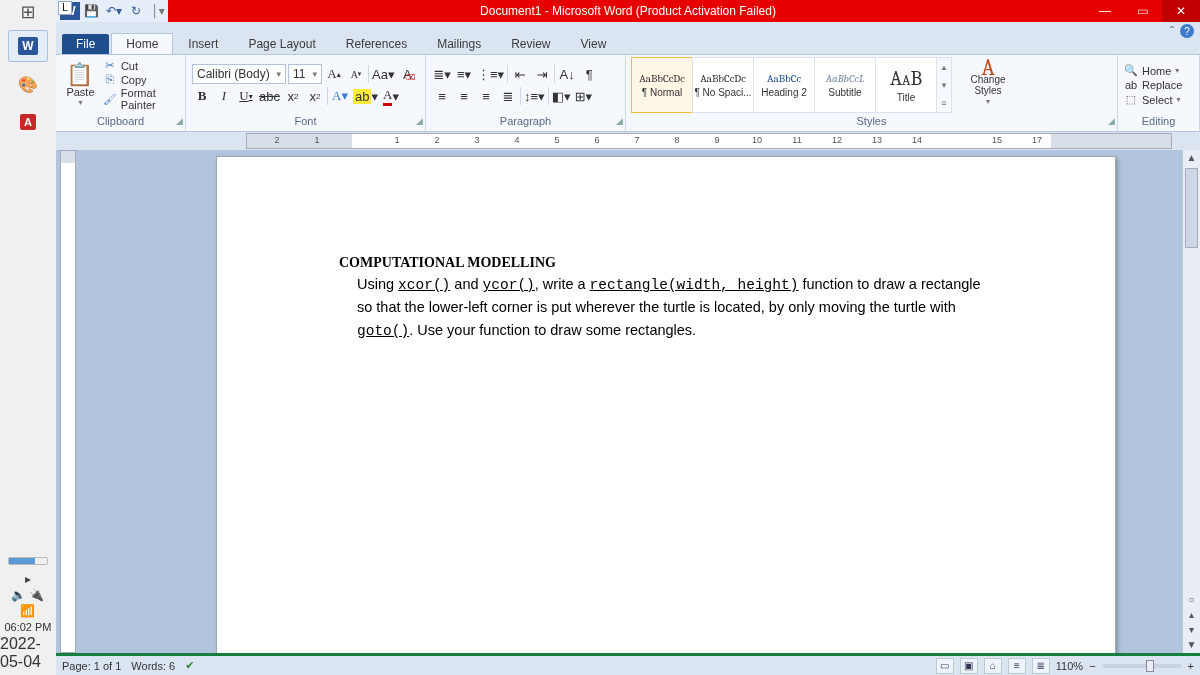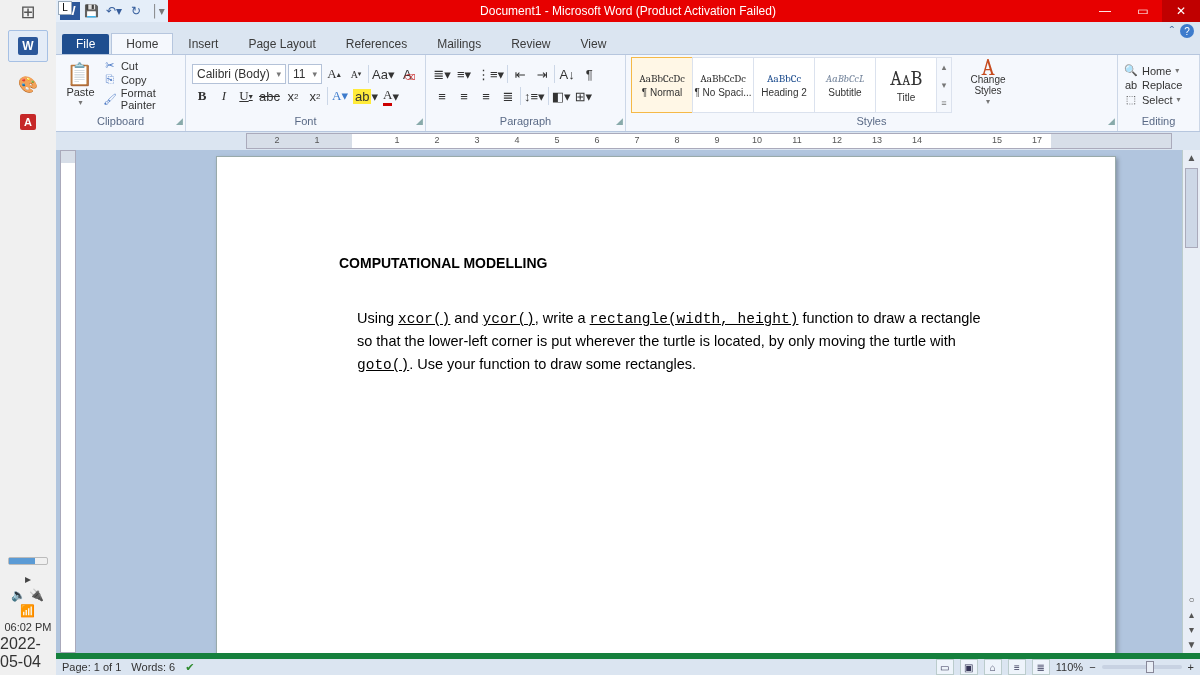--- a/index.html
+++ b/index.html
@@ -86,31 +86,31 @@
   .ruler-pad  { width:190px; }
   .ruler      { flex:1; position:relative; background:#fff; border:1px solid #aab; height:16px; margin-top:1px; margin-right:28px; font-size:9px; color:#555; overflow:hidden;}
   .ruler .margin-shade{ position:absolute; top:0; bottom:0; background:#d7dee8; }
   .ruler .rnum { position:absolute; top:1px; transform:translateX(-50%); }
 
   .doc-area   { flex:1; position:relative; background:#b1c5de; overflow:hidden; }
   .vruler     { position:absolute; left:4px; top:0; bottom:0; width:16px; background:#fff; border:1px solid #aab; }
   .vruler .margin-shade{ position:absolute; left:0; right:0; background:#d7dee8; }
   .page       { position:absolute; left:160px; top:6px; width:900px; height:1200px; background:#fff; border:1px solid #9aa; box-shadow:2px 2px 4px rgba(0,0,0,.25); }
   .doc-content{ position:absolute; left:122px; top:98px; width:660px; color:#000; }
-  .doc-h1     { font-weight:bold; font-size:14px; font-family:Liberation Sans, sans-serif; margin-bottom:36px; }
+  .doc-h1     { font-weight:bold; font-size:14px; font-family:Liberation Serif, serif; margin-bottom:2px; }
   .doc-h2     { font-weight:bold; font-size:13px; font-family:"Calibri","Segoe UI",sans-serif; margin-bottom:28px; }
   .doc-body   { font-family:"Cambria","Georgia",serif; font-size:14.5px; line-height:22px; margin-left:18px; }
   .mono       { font-family:"Consolas","Courier New",monospace;text-decoration:underline; }
 
   .vscroll    { position:absolute; right:0; top:0; bottom:0; width:18px; background:#e9eef6; border-left:1px solid #bcc; }
   .vscroll .sarrow { height:16px; text-align:center; font-size:10px; color:#555; line-height:16px; }
   .vscroll .thumb  { position:absolute; left:2px; right:2px; top:18px; height:80px; background:#cdd7e6; border:1px solid #aab; }
   .vscroll .tools  { position:absolute; bottom:18px; left:0; right:0; display:flex; flex-direction:column; align-items:center; gap:4px; font-size:10px; color:#555;}
 
-  .statusbar  { height:22px; background:#dbe5f1; border-top:6px solid #15803d; display:flex; align-items:center; font-size:11px; color:#333; padding:0 6px; gap:10px;text-align:center; }
+  .statusbar  { height:22px; background:#dbe5f1; border-top:3px solid #15803d; display:flex; align-items:center; font-size:11px; color:#333; padding:0 6px; gap:10px;text-align:center; }
   .statusbar .sb-right { margin-left:auto; display:flex; align-items:center; gap:6px; }
   .sb-btn { width:18px; height:16px; border:1px solid #bcc; display:flex; align-items:center; justify-content:center; font-size:10px; color:#335; background:#eef4fb;}
   .zoom-track{ width:80px; height:4px; background:#c8d2e2; position:relative; border-radius:2px;}
   .zoom-track .zthumb{ position:absolute; top:-4px; left:44px; width:8px; height:12px; background:#e9eef6; border:1px solid #889; }
 
   .tab-marker{ position:absolute; left:2px; top:1px; width:14px; height:14px; border:1px solid #9ab; background:#fff; font-size:10px; text-align:center; line-height:12px; }
 </style>
 </head>
 <body>
 

